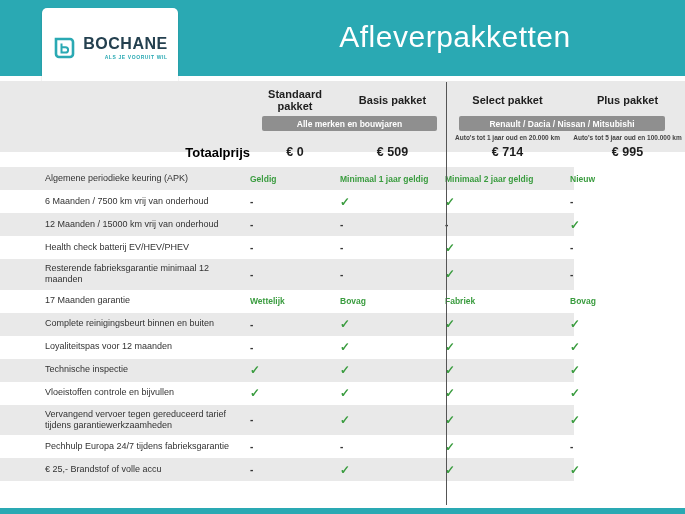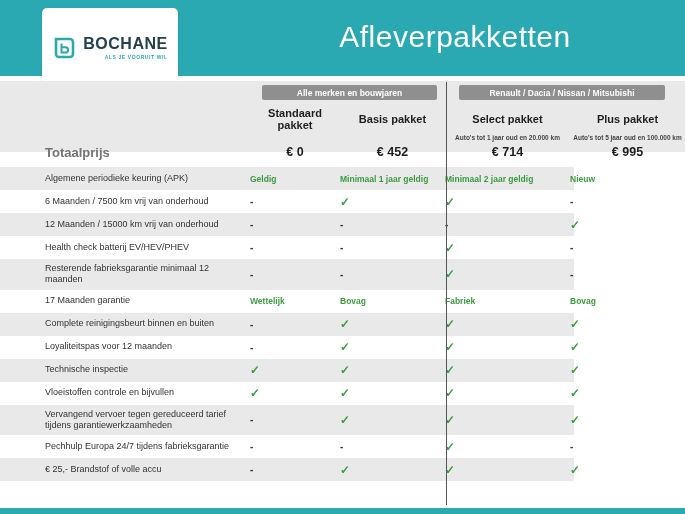--- a/index.html
+++ b/index.html
@@ -26,21 +26,21 @@
   .col-headers{padding-top:7px;}
   .col-header{text-align:center;font-size:11px;font-weight:bold;color:#1e1e1e;}
   .badge{background:var(--badge_gray);color:#fff;font-size:8.5px;font-weight:bold;text-align:center;
          border-radius:2px;padding:2.5px 0;margin-top:4px;grid-row:1;}
   .badge-left{grid-column:2/4;margin-left:12px;margin-right:8px;}
   .badge-right{grid-column:4/6;margin-left:14px;margin-right:20px;}
   .subnote{font-size:6.5px;font-weight:bold;color:#444;text-align:center;margin-top:3px;grid-row:1;}
   .subnote-1{grid-column:4;}
   .subnote-2{grid-column:5;}
   .price-row{height:22px;}
-  .price-label{padding-left:45px;font-size:13px;font-weight:bold;color:#737373;}
+  .price-label{padding-left:45px;font-size:13px;font-weight:bold;color:#000000;text-align:right;}
   .price-val{text-align:center;font-size:12.5px;font-weight:bold;color:#1e1e1e;}
 
   
   .rows{position:absolute;top:167px;left:0;width:574px;}
   .row{min-height:23px;}
   .row.gray{background:var(--row_gray);}
   .cell.label{padding:4px 14px 4px 45px;font-size:9px;color:#333;line-height:1.25;}
   .cell.val{}
   .cell.check{color:var(--green);font-size:12px;font-weight:bold;}
   .cell.dash{color:#333;font-size:10px;font-weight:bold;}
@@ -62,39 +62,39 @@
         <path d="M9.5 7.5 v9 h4 a2.6 2.6 0 0 0 0 -5.2 h-4" fill="none" stroke="#2aa9b3" stroke-width="2"></path>
       </svg>
       <div class="logo-text">
         <span class="logo-name">BOCHANE</span>
         <span class="logo-tagline">ALS JE VOORUIT WIL</span>
       </div>
     </div>
   </div>
 
   <div class="head-block">
-    <div class="grid">
-      <div class="badge badge-left">Alle merken en bouwjaren</div>
-      <div class="badge badge-right">Renault / Dacia / Nissan / Mitsubishi</div>
-    </div>
     <div class="grid col-headers">
       <div></div>
       <div class="col-header">Standaard pakket</div>
       <div class="col-header">Basis pakket</div>
       <div class="col-header">Select pakket</div>
       <div class="col-header">Plus pakket</div>
     </div>
     <div class="grid">
+      <div class="badge badge-left">Alle merken en bouwjaren</div>
+      <div class="badge badge-right">Renault / Dacia / Nissan / Mitsubishi</div>
+    </div>
+    <div class="grid">
       <div class="subnote subnote-1">Auto's tot 1 jaar oud en 20.000 km</div>
       <div class="subnote subnote-2">Auto's tot 5 jaar oud en 100.000 km</div>
     </div>
     <div class="grid price-row">
       <div class="price-label">Totaalprijs</div>
       <div class="price-val">€ 0</div>
-      <div class="price-val">€ 452</div>
+      <div class="price-val">€ 509</div>
       <div class="price-val">€ 714</div>
       <div class="price-val">€ 995</div>
     </div>
   </div>
 
   <div class="rows" id="rows">
       <div class="grid row gray">
         <div class="cell label">Algemene periodieke keuring (APK)</div>
         <div class="cell val word">Geldig</div>
         <div class="cell val word">Minimaal 1 jaar geldig</div>

